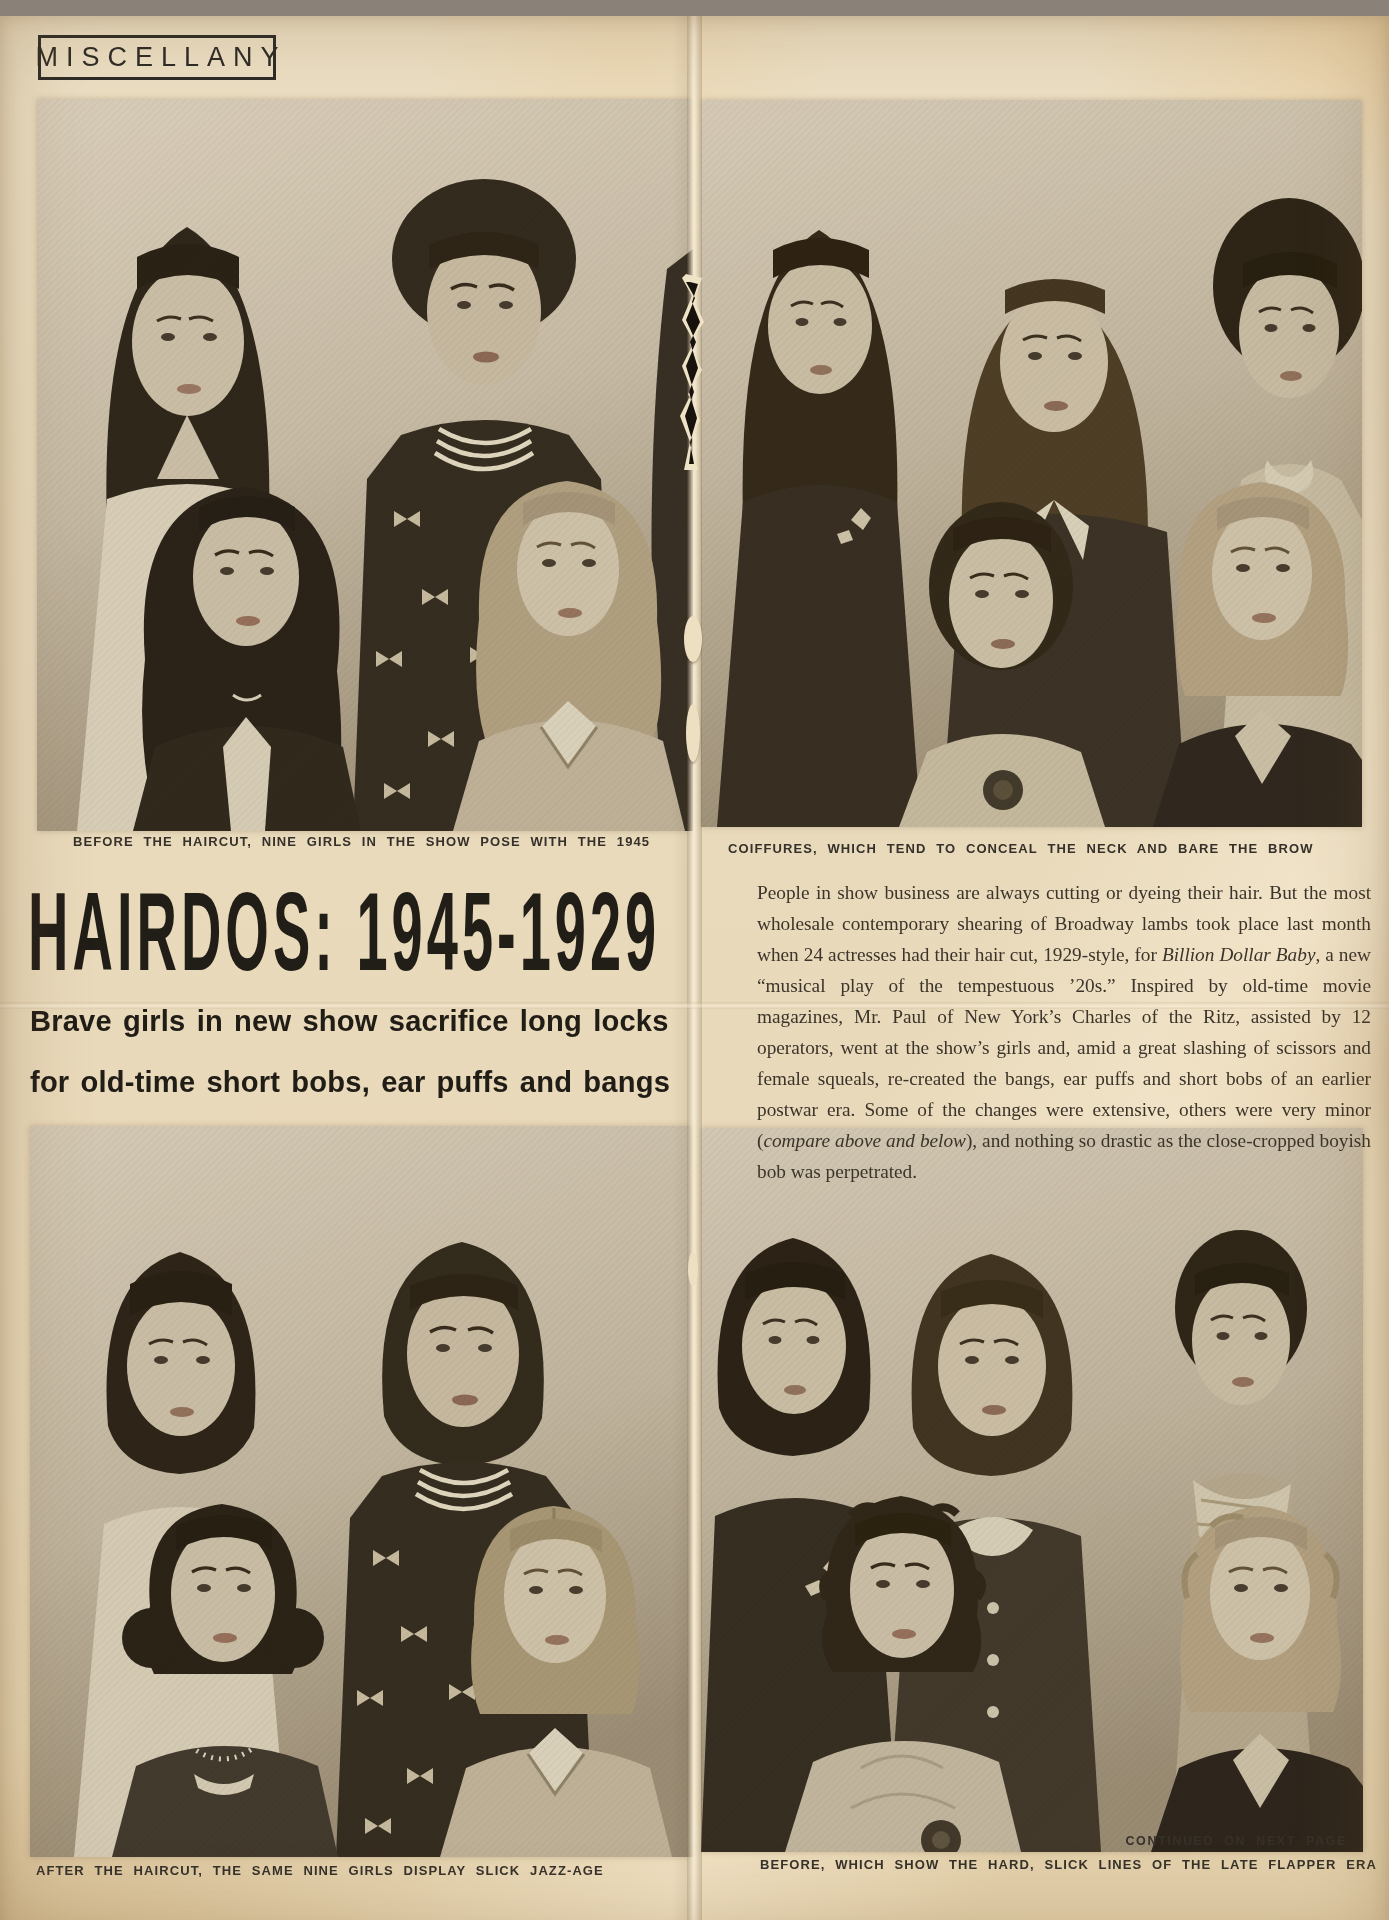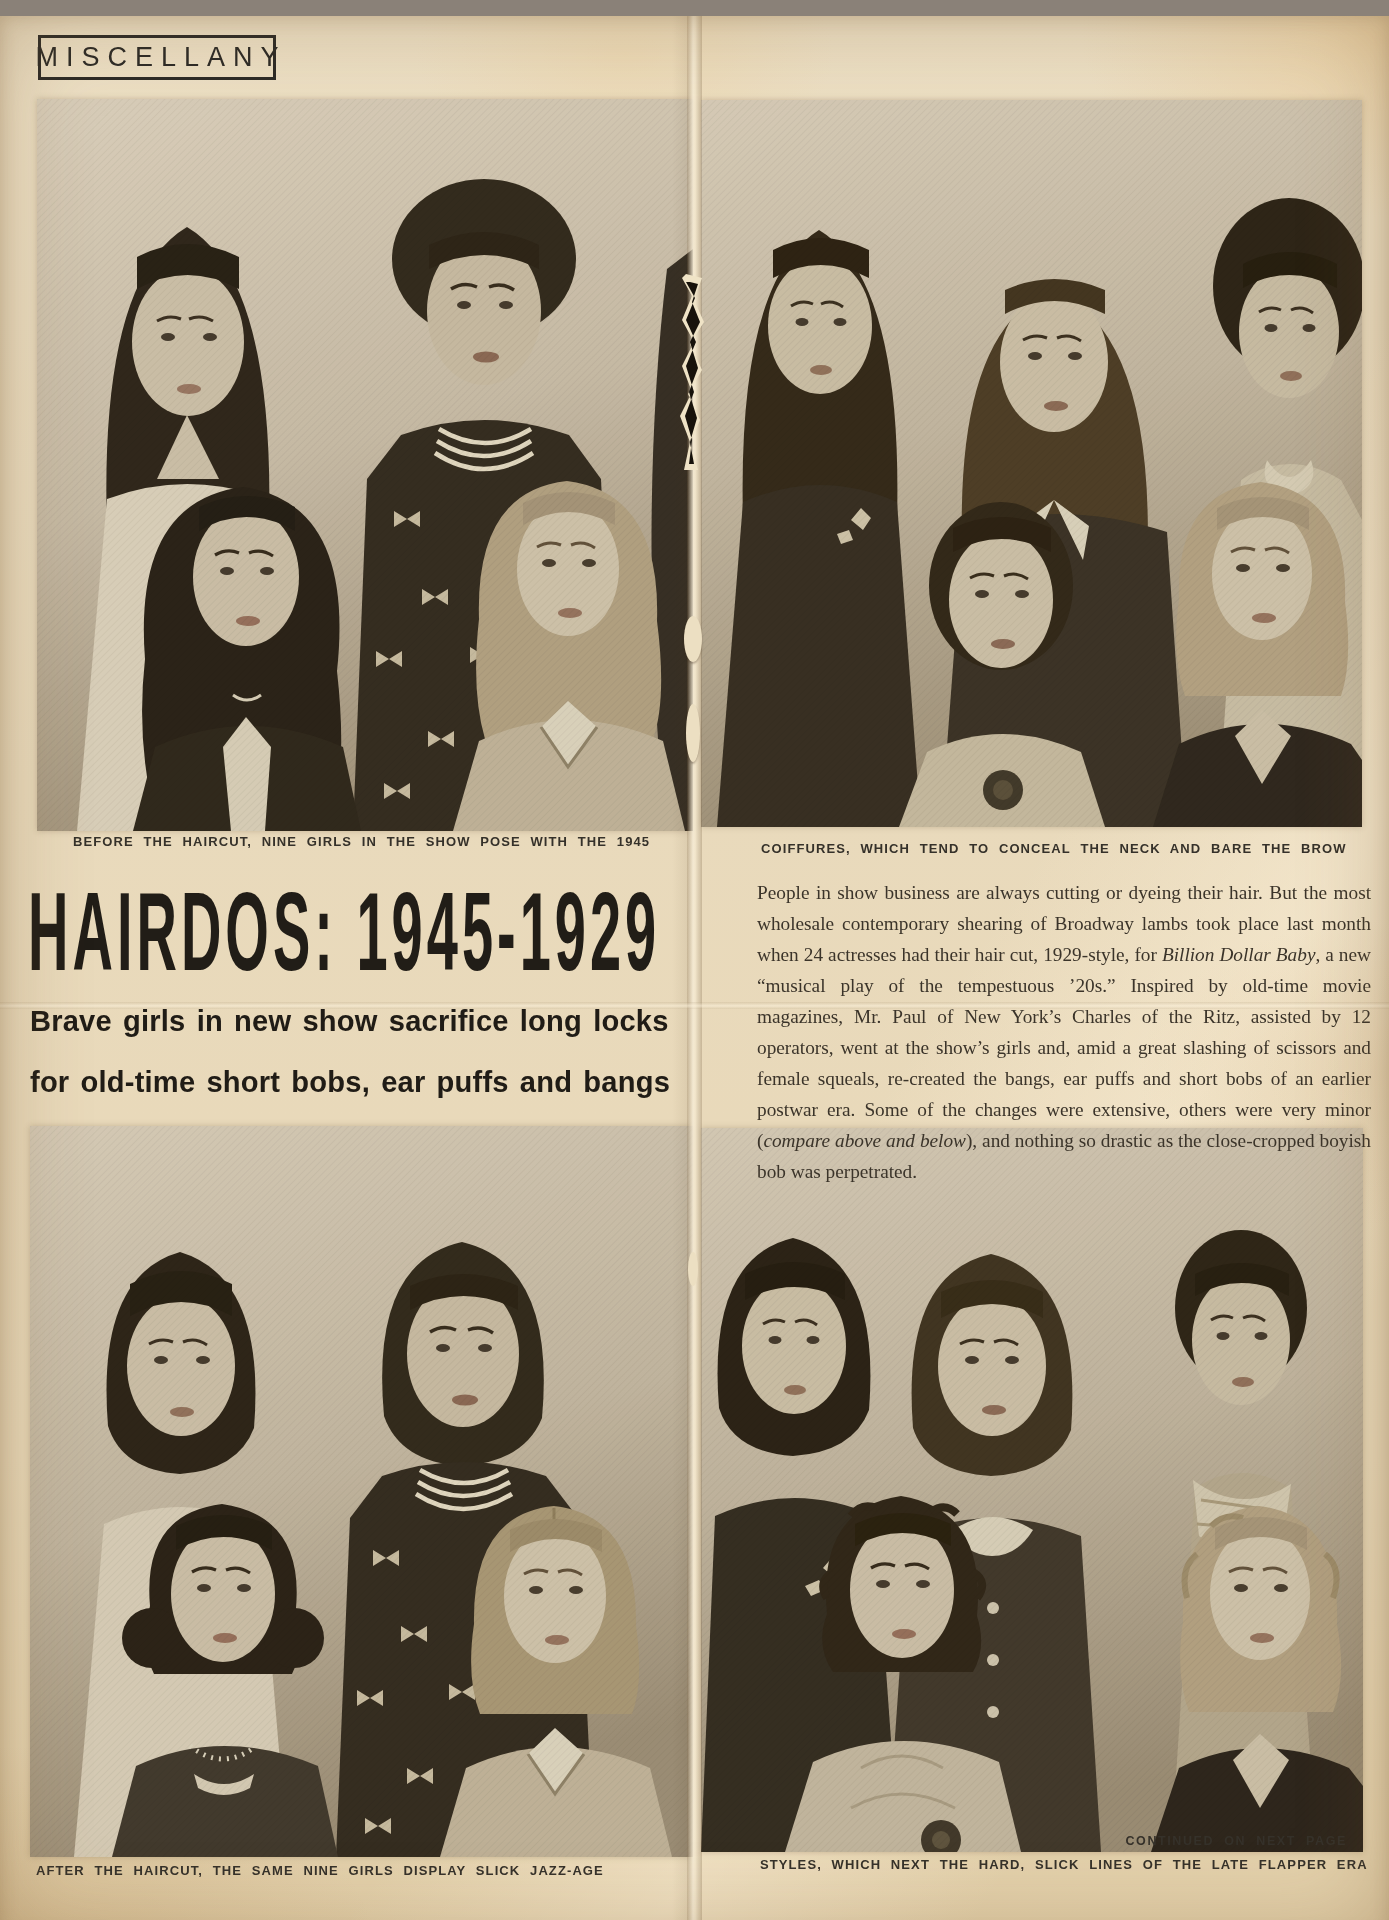--- a/index.html
+++ b/index.html
@@ -34,21 +34,21 @@
   #photo-tl{left:37px;top:83px;width:656px;height:732px;}
   #photo-tr{left:701px;top:84px;width:661px;height:727px;}
   #photo-bl{left:30px;top:1110px;width:663px;height:731px;}
   #photo-br{left:701px;top:1112px;width:662px;height:724px;}
   
   .caption{
     position:absolute;color:#35312a;font-size:13px;font-weight:700;
     letter-spacing:1.1px;word-spacing:5px;white-space:nowrap;
   }
   #cap-tl{left:40px;top:818px;padding-left:33px;}
-  #cap-tr{left:761px;top:825px;}
+  #cap-tr{left:728px;top:825px;}
   #cap-bl{left:36px;top:1847px;}
   #cap-br{left:760px;top:1841px;}
   
   .headline{
     position:absolute;left:28px;top:853px;color:#211d17;
     font-size:70px;font-weight:700;letter-spacing:5px;white-space:nowrap;
     transform:scale(.8,1.58);transform-origin:left top;
   }
   .subhead{
     position:absolute;left:30px;color:#201c16;font-size:30px;font-weight:700;
@@ -425,21 +425,21 @@
         <path d="M532,632 L559,606 L588,632 L559,680 Z" fill="#cdc2ab"></path>
       </g>
       <rect width="662" height="724" fill="url(#brht)"></rect>
       <rect width="662" height="724" fill="#a08858" opacity=".08"></rect>
     </svg>
   </div>
 
   <div class="caption" id="cap-tl">BEFORE THE HAIRCUT, NINE GIRLS IN THE SHOW POSE WITH THE 1945</div>
   <div class="caption" id="cap-tr">COIFFURES, WHICH TEND TO CONCEAL THE NECK AND BARE THE BROW</div>
   <div class="caption" id="cap-bl">AFTER THE HAIRCUT, THE SAME NINE GIRLS DISPLAY SLICK JAZZ-AGE</div>
-  <div class="caption" id="cap-br">STYLES, WHICH NEXT THE HARD, SLICK LINES OF THE LATE FLAPPER ERA</div>
+  <div class="caption" id="cap-br">BEFORE, WHICH SHOW THE HARD, SLICK LINES OF THE LATE FLAPPER ERA</div>
 
   <div class="headline">HAIRDOS: 1945-1929</div>
   <div class="subhead" id="subhead1">Brave girls in new show sacrifice long locks</div>
   <div class="subhead" id="subhead2">for old-time short bobs, ear puffs and bangs</div>
 
   <div class="body-text"><span>People in show business are always cutting or dyeing their hair. But the most wholesale contemporary shearing of Broadway lambs took place last month when 24 actresses had their hair cut, 1929-style, for </span><span class="it">Billion Dollar Baby</span><span>, a new “musical play of the tempestuous ’20s.” Inspired by old-time movie magazines, Mr. Paul of New York’s Charles of the Ritz, assisted by 12 operators, went at the show’s girls and, amid a great slashing of scissors and female squeals, re-created the bangs, ear puffs and short bobs of an earlier postwar era. Some of the changes were extensive, others were very minor (</span><span class="it">compare above and below</span><span>), and nothing so drastic as the close-cropped boyish bob was perpetrated.</span></div>
 
   <div class="continued">CONTINUED ON NEXT PAGE</div>
 
   <div class="fold-soft"></div>

